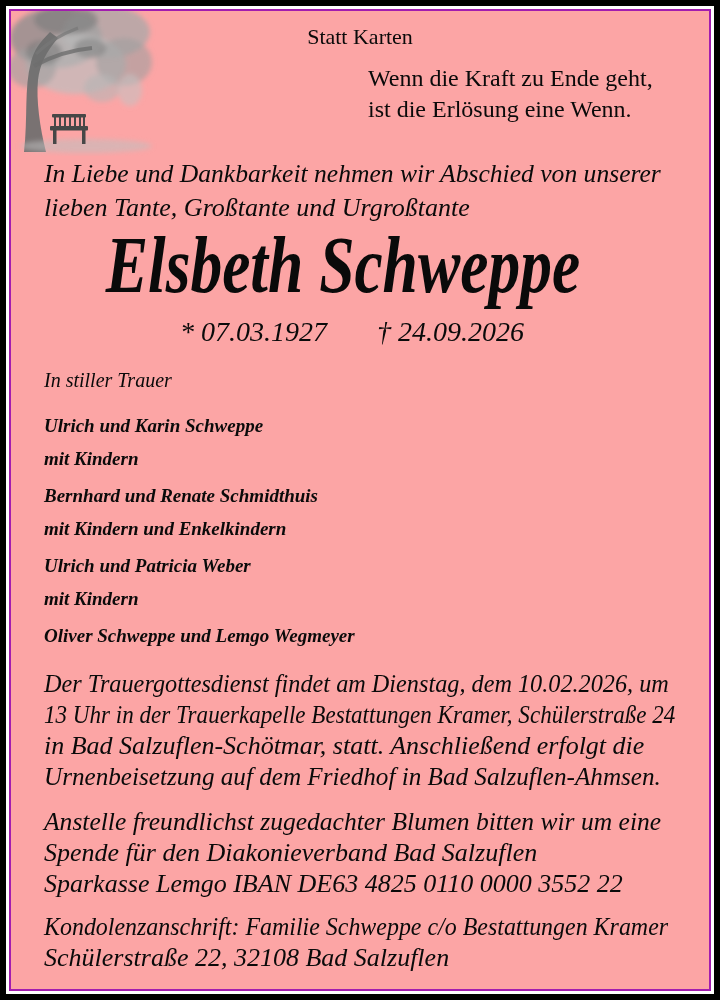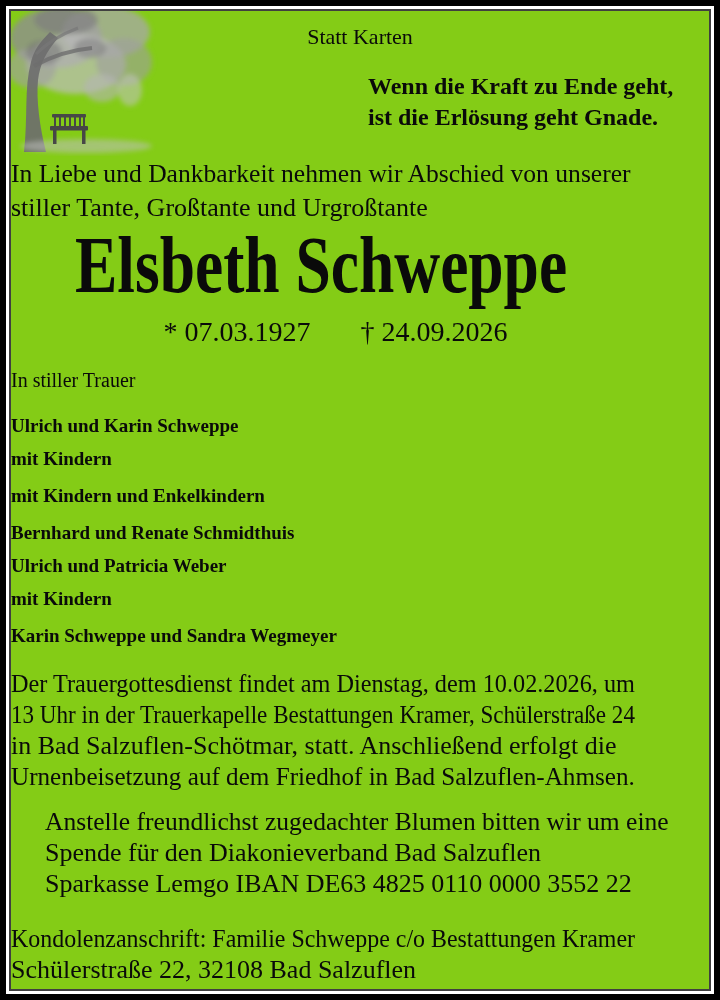--- a/index.html
+++ b/index.html
@@ -1,52 +1,52 @@
 <!DOCTYPE html>
 <html><head>
 <meta charset="utf-8">
 <style>
   html,body{margin:0;padding:0;background:#fff;}
   .page{
     width:720px;height:1000px;box-sizing:border-box;
     border:6px solid #000;padding:3px;background:#fff;
   }
   .inner{
-    box-sizing:border-box;height:100%;border:2px solid #404040;
-    position:relative;overflow:hidden;background:#84cc16;
+    box-sizing:border-box;height:100%;border:2px solid #a21caf;
+    position:relative;overflow:hidden;background:#fca5a5;
     font-family:"Liberation Serif","DejavU Serif",serif;
     font-family:"Liberation Serif","DejaVu Serif",serif;
     color:#0a0a0a;
   }
   .header{position:relative;height:146px;}
   .tree{position:absolute;left:-7px;top:-9px;width:256px;height:154px;}
   .statt{padding-top:13px;text-align:center;font-size:22px;line-height:26px;white-space:nowrap;}
-  .quote{position:absolute;left:357px;top:60px;font-weight:bold;}
+  .quote{position:absolute;left:357px;top:52px;}
   .quote .line{font-size:24px;line-height:31px;}
-  .content{padding-right:20px;}
+  .content{padding-left:33px;padding-right:20px;font-style:italic;}
   .line{white-space:nowrap;width:max-content;}
   .intro .line{font-size:26px;line-height:34px;}
   .name-wrap{padding-right:62px;}
   .name{
     font-weight:bold;font-size:80px;line-height:72px;
     width:max-content;margin:4px auto 0;white-space:nowrap;
   }
   .dates{
     display:flex;justify-content:center;gap:50px;padding-right:29px;
     font-size:28px;line-height:30px;margin-top:16px;
   }
   .dates span{white-space:nowrap;}
   .mourning-intro{font-size:20px;line-height:30px;margin-top:18px;}
   .mourners{margin-top:14px;font-weight:bold;}
   .mourners .line{font-size:19px;line-height:33px;}
   .mourners .pair-end{margin-bottom:4px;}
   .para .line{font-size:26px;line-height:31px;}
   .service{margin-top:16px;}
-  .donation{margin-top:14px;margin-left:34px;}
-  .condolence{margin-top:24px;text-align:right;}
+  .donation{margin-top:14px;}
+  .condolence{margin-top:12px;text-align:right;}
 </style>
 </head>
 <body>
 
 <div class="page">
   <div class="inner">
 
     <div class="header">
       <svg class="tree" viewBox="0 0 256 154" aria-hidden="true">
         <defs>
@@ -76,50 +76,50 @@
           <rect x="46" y="124" width="38" height="4.5" rx="1"></rect>
           <rect x="49" y="128" width="3.5" height="14"></rect>
           <rect x="78" y="128" width="3.5" height="14"></rect>
         </g>
       </svg>
 
       <div class="statt">Statt Karten</div>
 
       <div class="quote">
         <div class="line">Wenn die Kraft zu Ende geht,</div>
-        <div class="line">ist die Erlösung geht Gnade.</div>
+        <div class="line">ist die Erlösung eine Wenn.</div>
       </div>
     </div>
 
     <div class="content">
 
       <div class="intro">
         <div class="line" style="transform-origin: left center; transform: scaleX(0.984127);">In Liebe und Dankbarkeit nehmen wir Abschied von unserer</div>
-        <div class="line">stiller Tante, Großtante und Urgroßtante</div>
+        <div class="line">lieben Tante, Großtante und Urgroßtante</div>
       </div>
 
       <div class="name-wrap">
         <div class="name" style="transform-origin: center center; transform: scaleX(0.793548);">Elsbeth Schweppe</div>
       </div>
 
       <div class="dates">
         <span>* 07.03.1927</span>
         <span>† 24.09.2026</span>
       </div>
 
       <div class="mourning-intro line">In stiller Trauer</div>
 
       <div class="mourners">
         <div class="line">Ulrich und Karin Schweppe</div>
         <div class="line pair-end">mit Kindern</div>
+        <div class="line">Bernhard und Renate Schmidthuis</div>
         <div class="line pair-end">mit Kindern und Enkelkindern</div>
-        <div class="line">Bernhard und Renate Schmidthuis</div>
         <div class="line">Ulrich und Patricia Weber</div>
         <div class="line pair-end">mit Kindern</div>
-        <div class="line">Karin Schweppe und Sandra Wegmeyer</div>
+        <div class="line">Oliver Schweppe und Lemgo Wegmeyer</div>
       </div>
 
       <div class="para service">
         <div class="line" style="transform-origin: left center; transform: scaleX(0.932735);">Der Trauergottesdienst findet am Dienstag, dem 10.02.2026, um</div>
         <div class="line" style="transform-origin: left center; transform: scaleX(0.887624);">13 Uhr in der Trauerkapelle Bestattungen Kramer, Schülerstraße 24</div>
         <div class="line">in Bad Salzuflen-Schötmar, statt. Anschließend erfolgt die</div>
         <div class="line" style="transform-origin: left center; transform: scaleX(0.967442);">Urnenbeisetzung auf dem Friedhof in Bad Salzuflen-Ahmsen.</div>
       </div>
 
       <div class="para donation">

